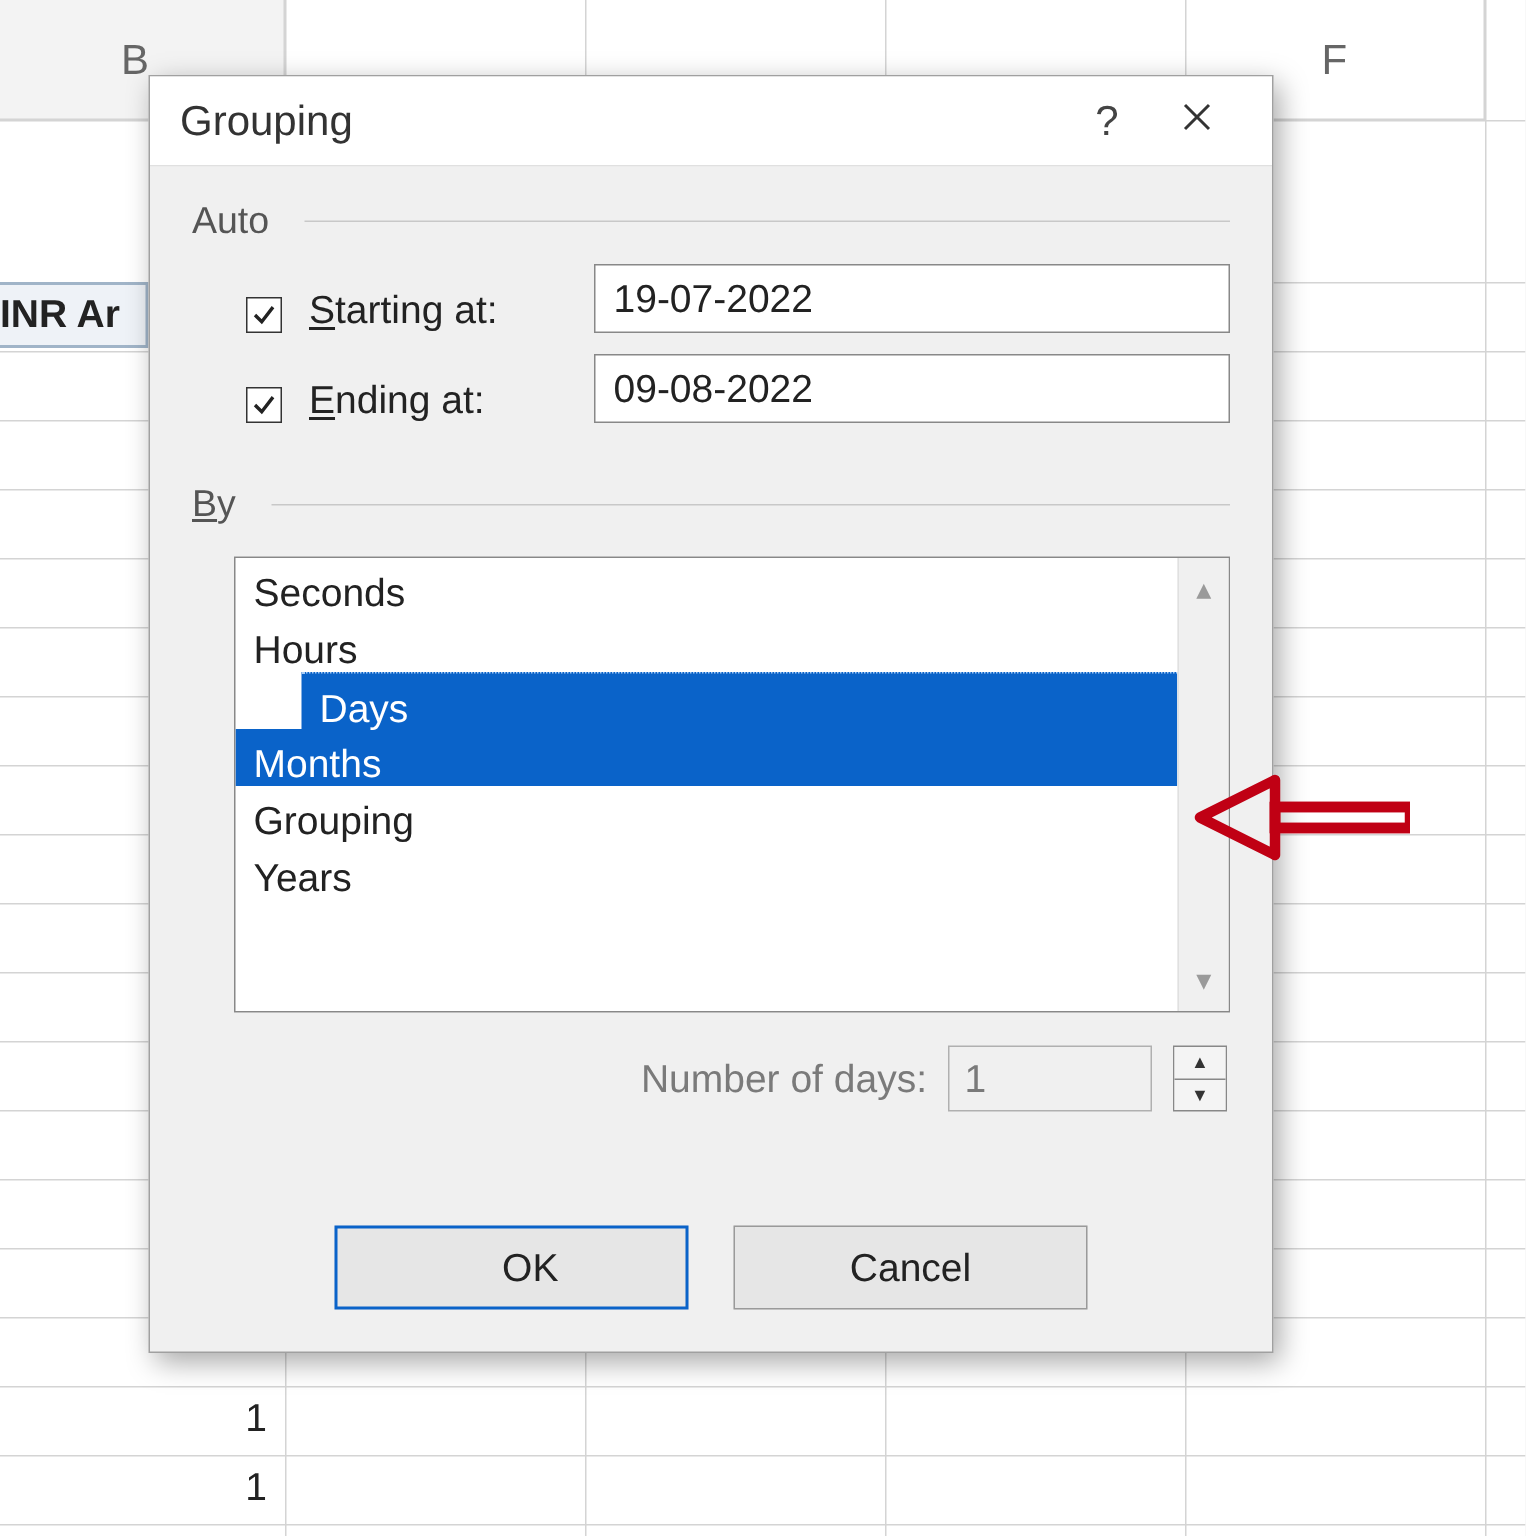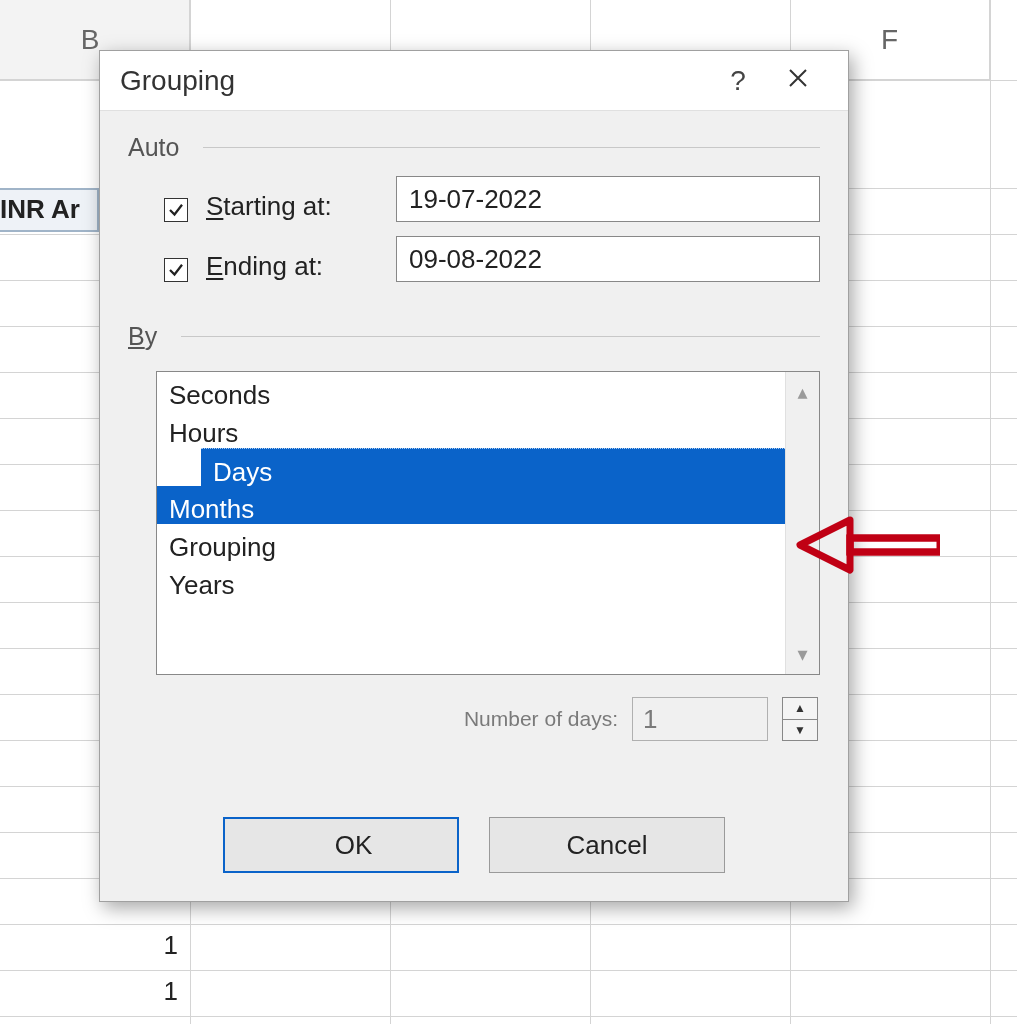--- a/index.html
+++ b/index.html
@@ -45,21 +45,21 @@
 
     .listbox { margin:6px 0 0 28px; height:304px; border:1px solid #888; background:#fff; position:relative; display:flex; }
     .listbox .items { flex:1; overflow:hidden; }
     .listbox .item { height:38px; line-height:38px; padding:4px 12px; font-size:26px; color:#222; }
     .listbox .item.sel { background:#0a63c9; color:#fff; }
     .listbox .item.sel.first-sel { border-top:1px dotted #aacdf5;margin-left:44px; }
     .listbox .scrollbar { width:34px; background:#f0f0f0; border-left:1px solid #e0e0e0; display:flex; flex-direction:column; align-items:center; justify-content:space-between; padding:8px 0;}
     .listbox .sb-btn { color:#9a9a9a; font-size:20px; }
 
     .numdays { display:flex; align-items:center; justify-content:flex-end; gap:14px; margin-top:8px; padding-right:2px;}
-    .numdays .ndlbl { font-size:21px; color:#7a7a7a; }
+    .numdays .ndlbl { font-size:26px; color:#7a7a7a; }
     .numdays .ndval { width:136px; height:44px; border:1px solid #b0b0b0; background:#f0f0f0; color:#7a7a7a; font-size:26px; padding:0 10px; display:flex; align-items:center;}
     .numdays .spin { width:36px; height:44px; display:flex; flex-direction:column; border:1px solid #888; }
     .numdays .spin .sbtn { flex:1; display:flex; align-items:center; justify-content:center; background:#f4f4f4; font-size:12px; color:#333;}
     .numdays .spin .sbtn + .sbtn { border-top:1px solid #888; }
 
     .buttons { display:flex; justify-content:center; gap:30px; margin-top:auto; }
     .btn { width:236px; height:56px; font-size:26px; color:#222; background:#e6e6e6; border:1px solid #9a9a9a; display:flex; align-items:center; justify-content:center; }
     .btn.primary { border:2px solid #0a63c9;padding-left:25px; }
 
     .arrow-anno { position:absolute; left:790px; top:510px; width:150px; height:70px; }

